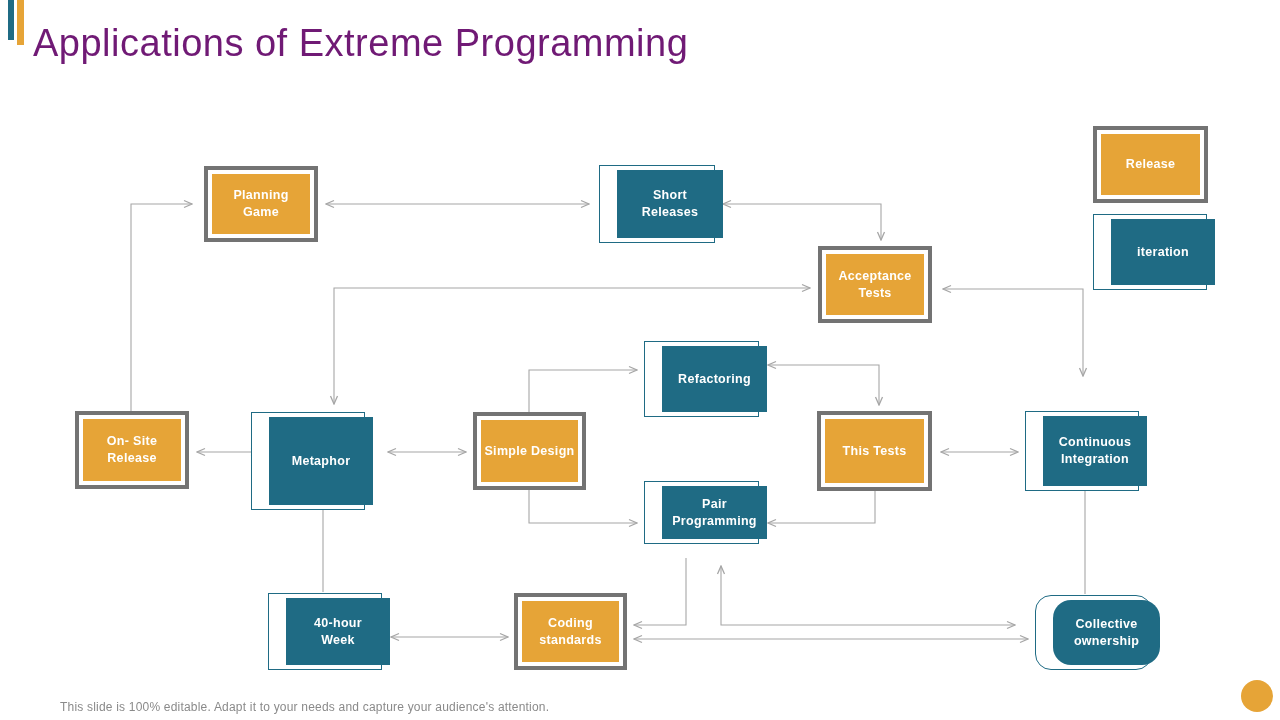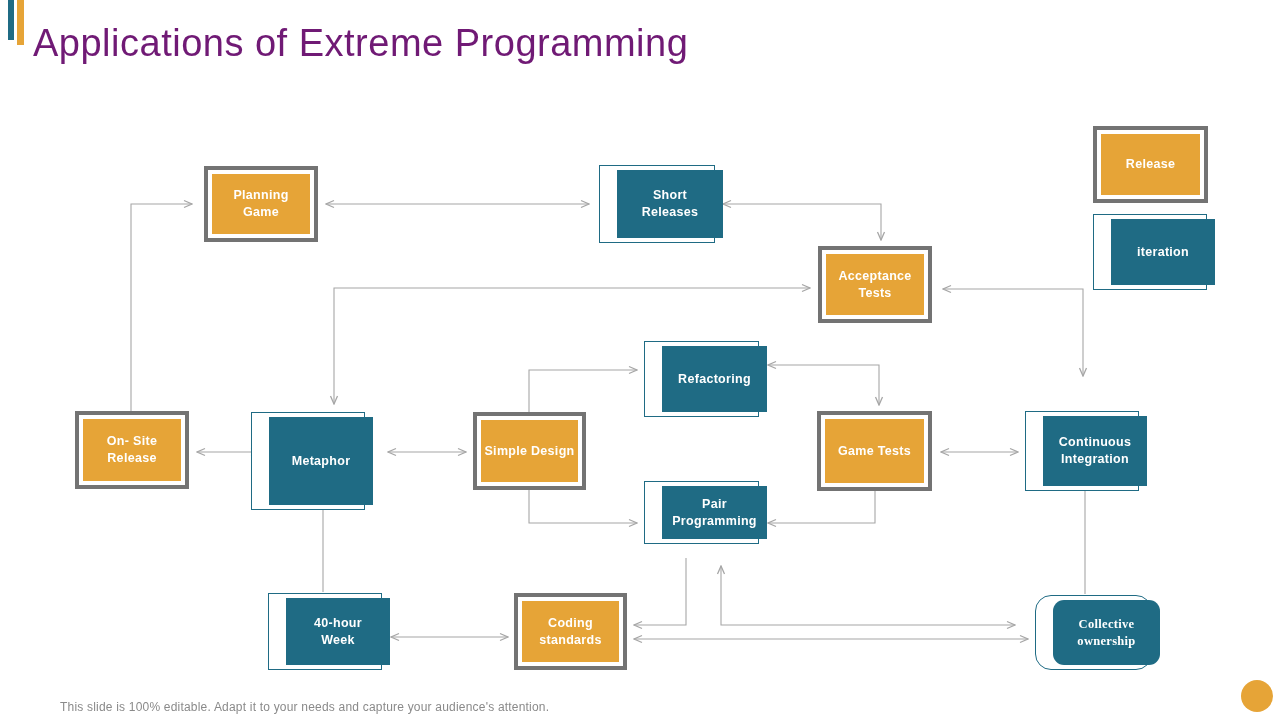--- a/index.html
+++ b/index.html
@@ -50,21 +50,21 @@
     font-size: 12.5px;
     line-height: 17px;
     letter-spacing: 0.3px;
     white-space: pre-line;
   }
   .node.orange { border: 4px solid #737373; }
   .node.orange .node-inner { background: #E6A437; }
   .node.teal { border: 1px solid #1F6B84; }
   .node.teal .node-inner { background: #1F6B84; margin-left: 13px; }
   .node.rounded { border-radius: 16px; border-width: 1.5px; }
-  .node.rounded .node-inner { border-radius: 11px; font-family: Liberation Serif, serif; }
+  .node.rounded .node-inner { border-radius: 18px; }
 
   #n-planning-game          { left: 204px;  top: 166px; width: 114px; height: 76px; }
   #n-short-releases         { left: 599px;  top: 165px; width: 116px; height: 78px; }
   #n-release                { left: 1093px; top: 126px; width: 115px; height: 77px; }
   #n-iteration              { left: 1093px; top: 214px; width: 114px; height: 76px; }
   #n-acceptance-tests       { left: 818px;  top: 246px; width: 114px; height: 77px; }
   #n-refactoring            { left: 644px;  top: 341px; width: 115px; height: 76px; }
   #n-on-site-customer       { left: 75px;   top: 411px; width: 114px; height: 78px; }
   #n-metaphor               { left: 251px;  top: 412px; width: 114px; height: 98px; }
   #n-simple-design          { left: 473px;  top: 412px; width: 113px; height: 78px; }
@@ -176,21 +176,21 @@
     <div class="node-inner">On- Site
 Release</div>
   </div>
   <div class="node teal" id="n-metaphor">
     <div class="node-inner">Metaphor</div>
   </div>
   <div class="node orange" id="n-simple-design">
     <div class="node-inner">Simple Design</div>
   </div>
   <div class="node orange" id="n-unit-tests">
-    <div class="node-inner">Game Tests</div>
+    <div class="node-inner">This Tests</div>
   </div>
   <div class="node teal" id="n-continuous-integration">
     <div class="node-inner">Continuous
 Integration</div>
   </div>
   <div class="node teal" id="n-pair-programming">
     <div class="node-inner">Pair
 Programming</div>
   </div>
   <div class="node teal" id="n-forty-hour-week">

